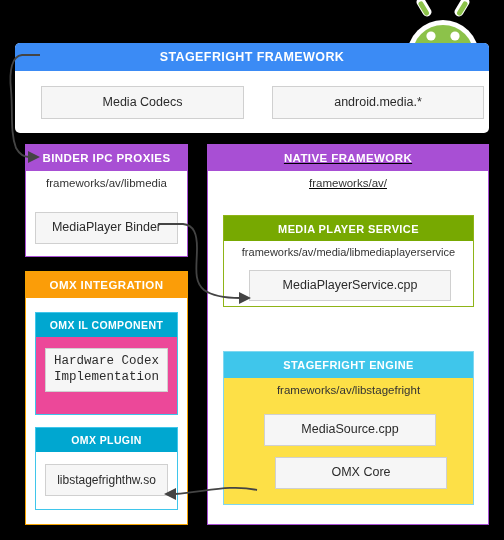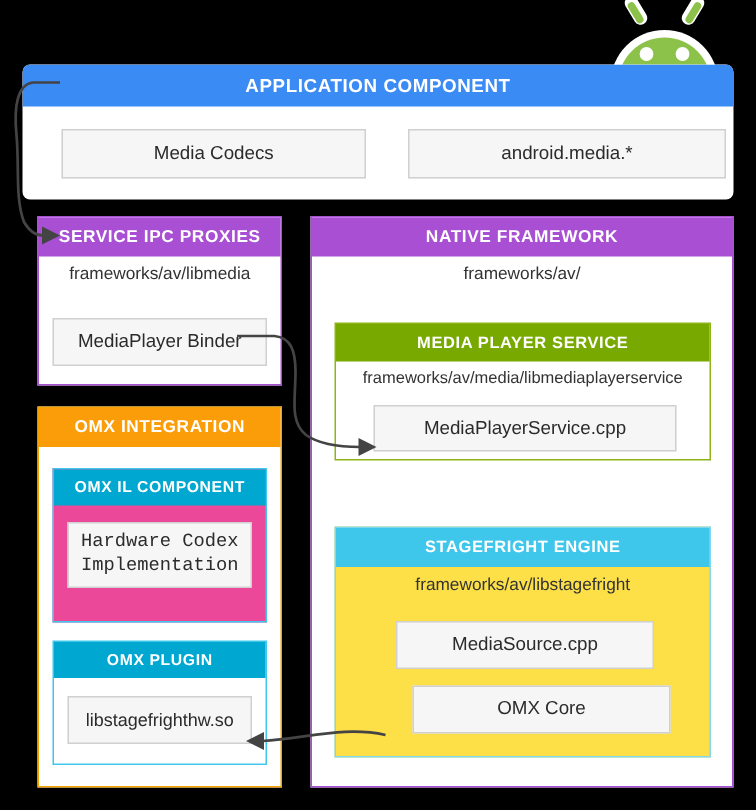--- a/index.html
+++ b/index.html
@@ -173,20 +173,21 @@
     font-size: 12px;
   }
 
   
   #native-framework {
     left: 207px;
     top: 144px;
     width: 282px;
     height: 381px;
     border: 1px solid #A84FD4;
+    text-decoration: underline;
   }
   #native-framework .panel-hdr {
     height: 26px;
     background: #A84FD4;
     font-size: 11.5px;
   }
 
   #media-player-service {
     position: absolute;
     left: 15px; top: 70px;
@@ -260,29 +261,29 @@
       <path d="M22 10 L27.5 19" stroke="#8CC24A" stroke-width="5" stroke-linecap="round" fill="none"></path>
       <path d="M66 10 L60.5 19" stroke="#8CC24A" stroke-width="5" stroke-linecap="round" fill="none"></path>
       <path d="M8 62 A36 36 0 0 1 80 62 Z" fill="#ffffff"></path>
       <path d="M13 62 A31 31 0 0 1 75 62 Z" fill="#8CC24A"></path>
       <circle cx="32" cy="42" r="4.6" fill="#ffffff"></circle>
       <circle cx="56" cy="42" r="4.6" fill="#ffffff"></circle>
     </g>
   </svg>
 
   <div class="panel" id="app-framework">
-    <div class="panel-hdr">APPLICATION COMPONENT</div>
+    <div class="panel-hdr">STAGEFRIGHT FRAMEWORK</div>
     <div id="app-fw-body">
       <div class="leaf-box" id="af-media-codecs">Media Codecs</div>
       <div class="leaf-box" id="af-android-media">android.media.*</div>
     </div>
   </div>
 
   <div class="panel" id="binder-panel">
-    <div class="panel-hdr">SERVICE IPC PROXIES</div>
+    <div class="panel-hdr">BINDER IPC PROXIES</div>
     <div class="path-label">frameworks/av/libmedia</div>
     <div class="leaf-box" id="binder-leaf">MediaPlayer Binder</div>
   </div>
 
   <div class="panel" id="omx-integration">
     <div class="panel-hdr">OMX INTEGRATION</div>
 
     <div id="omx-il-component">
       <div class="panel-hdr">OMX IL COMPONENT</div>
       <div class="leaf-box" id="hw-codex">Hardware Codex Implementation</div>

